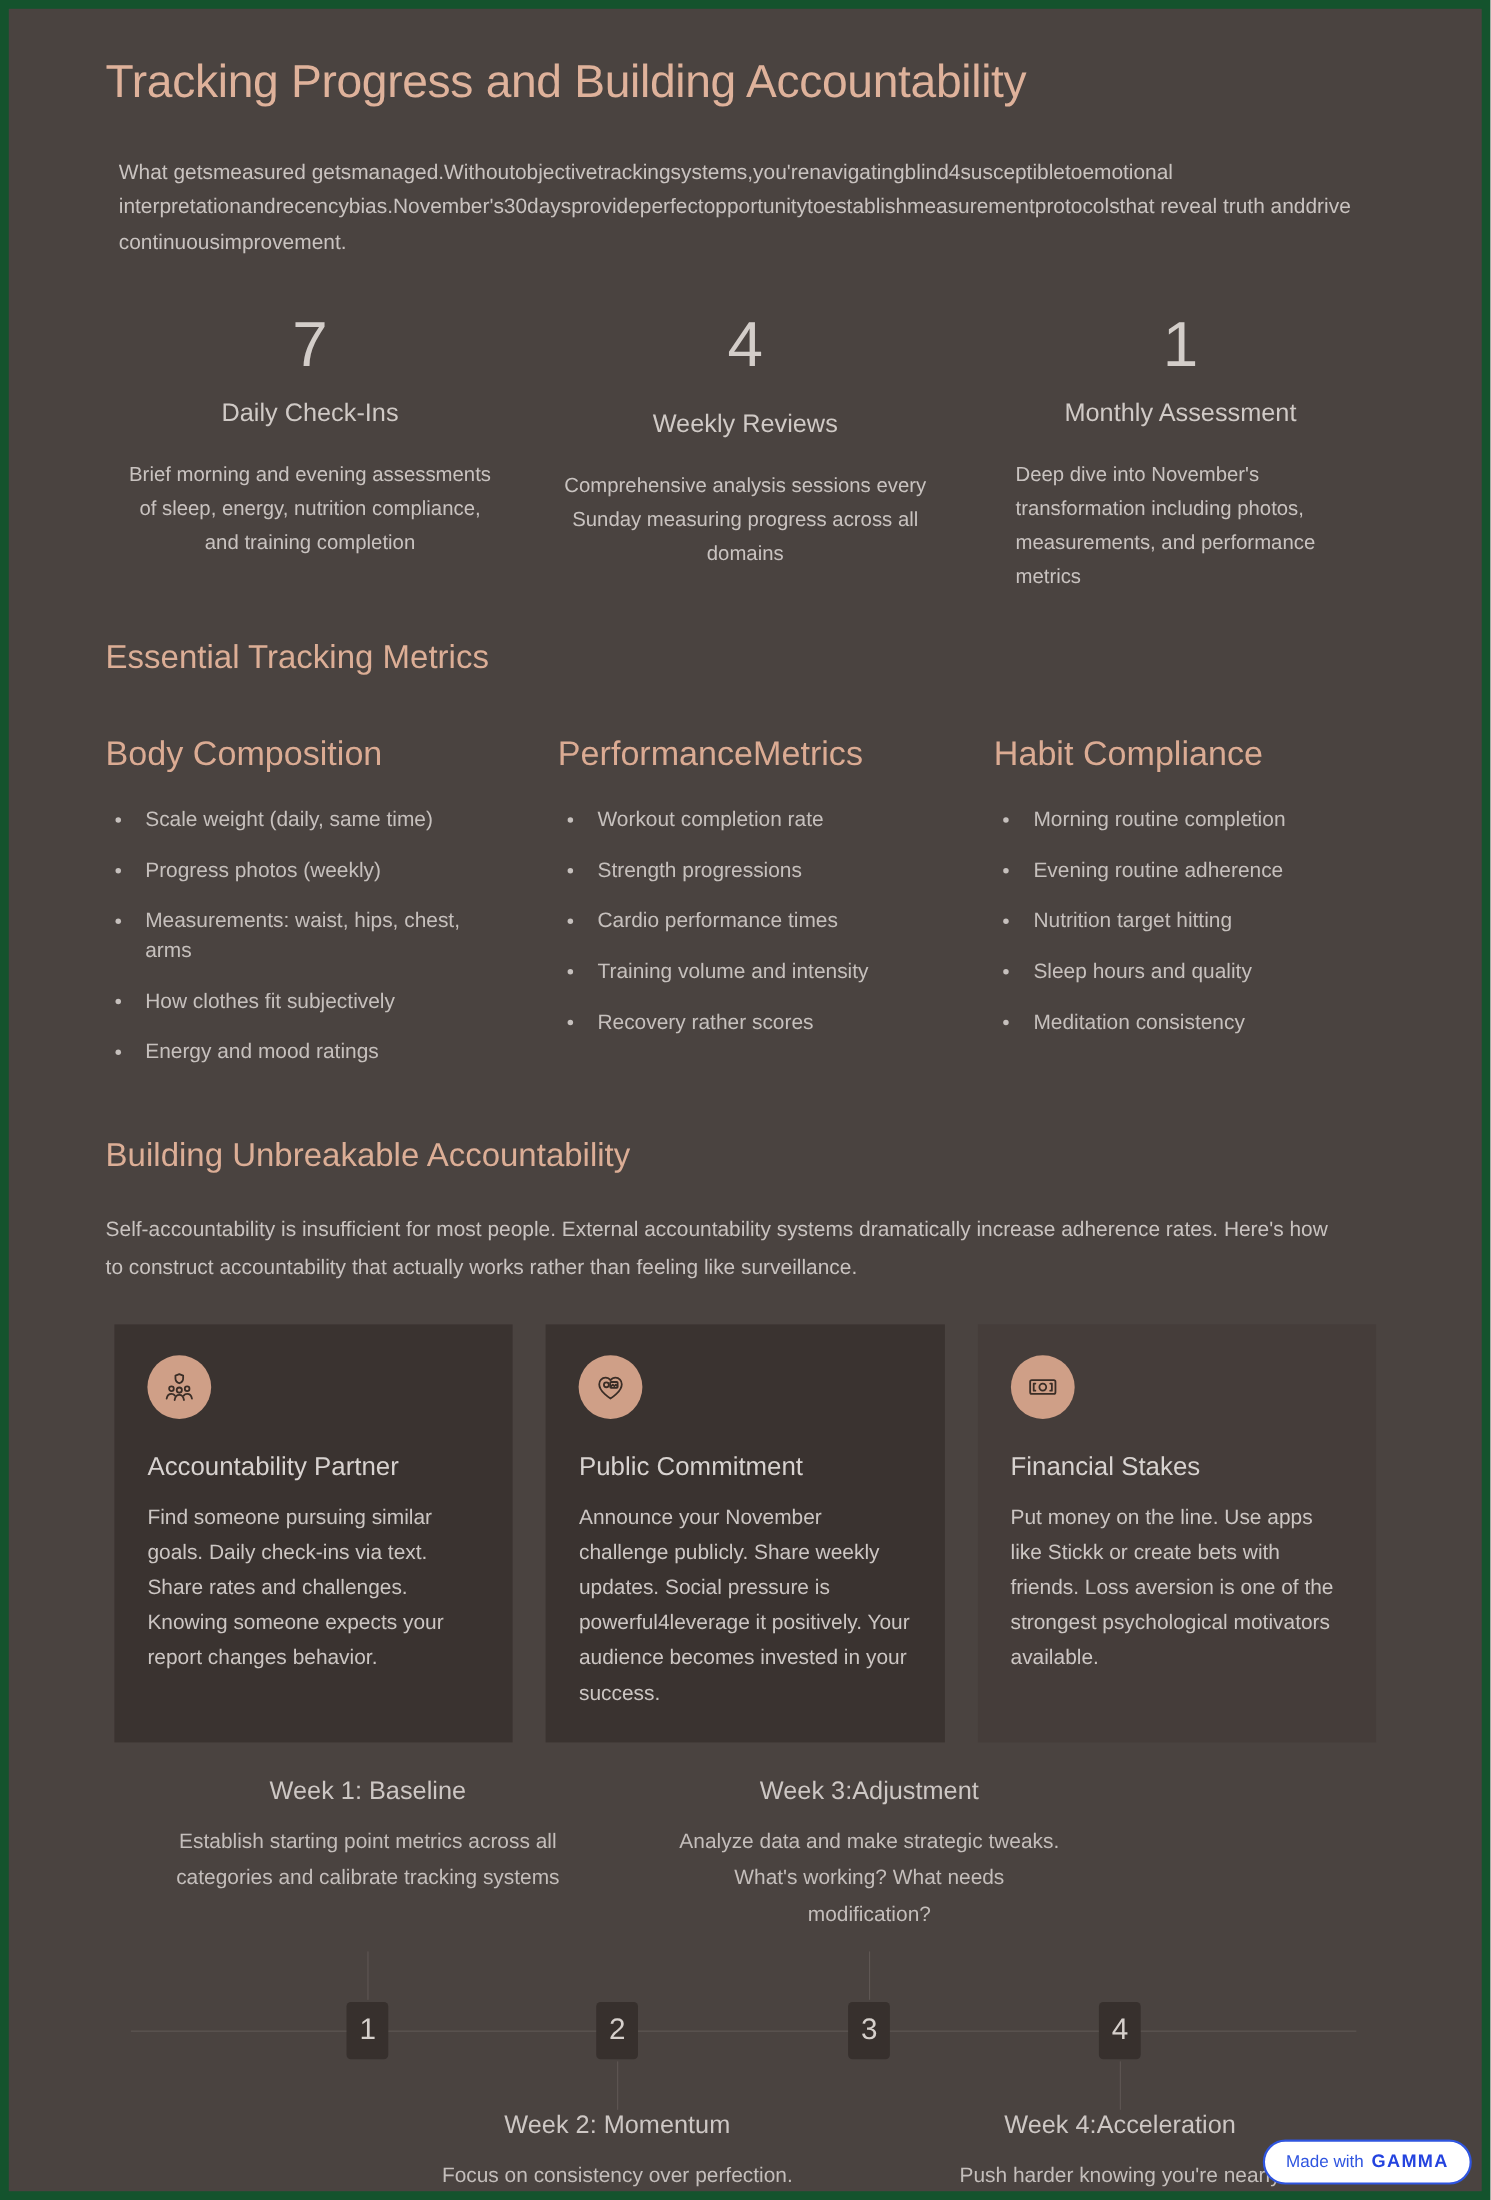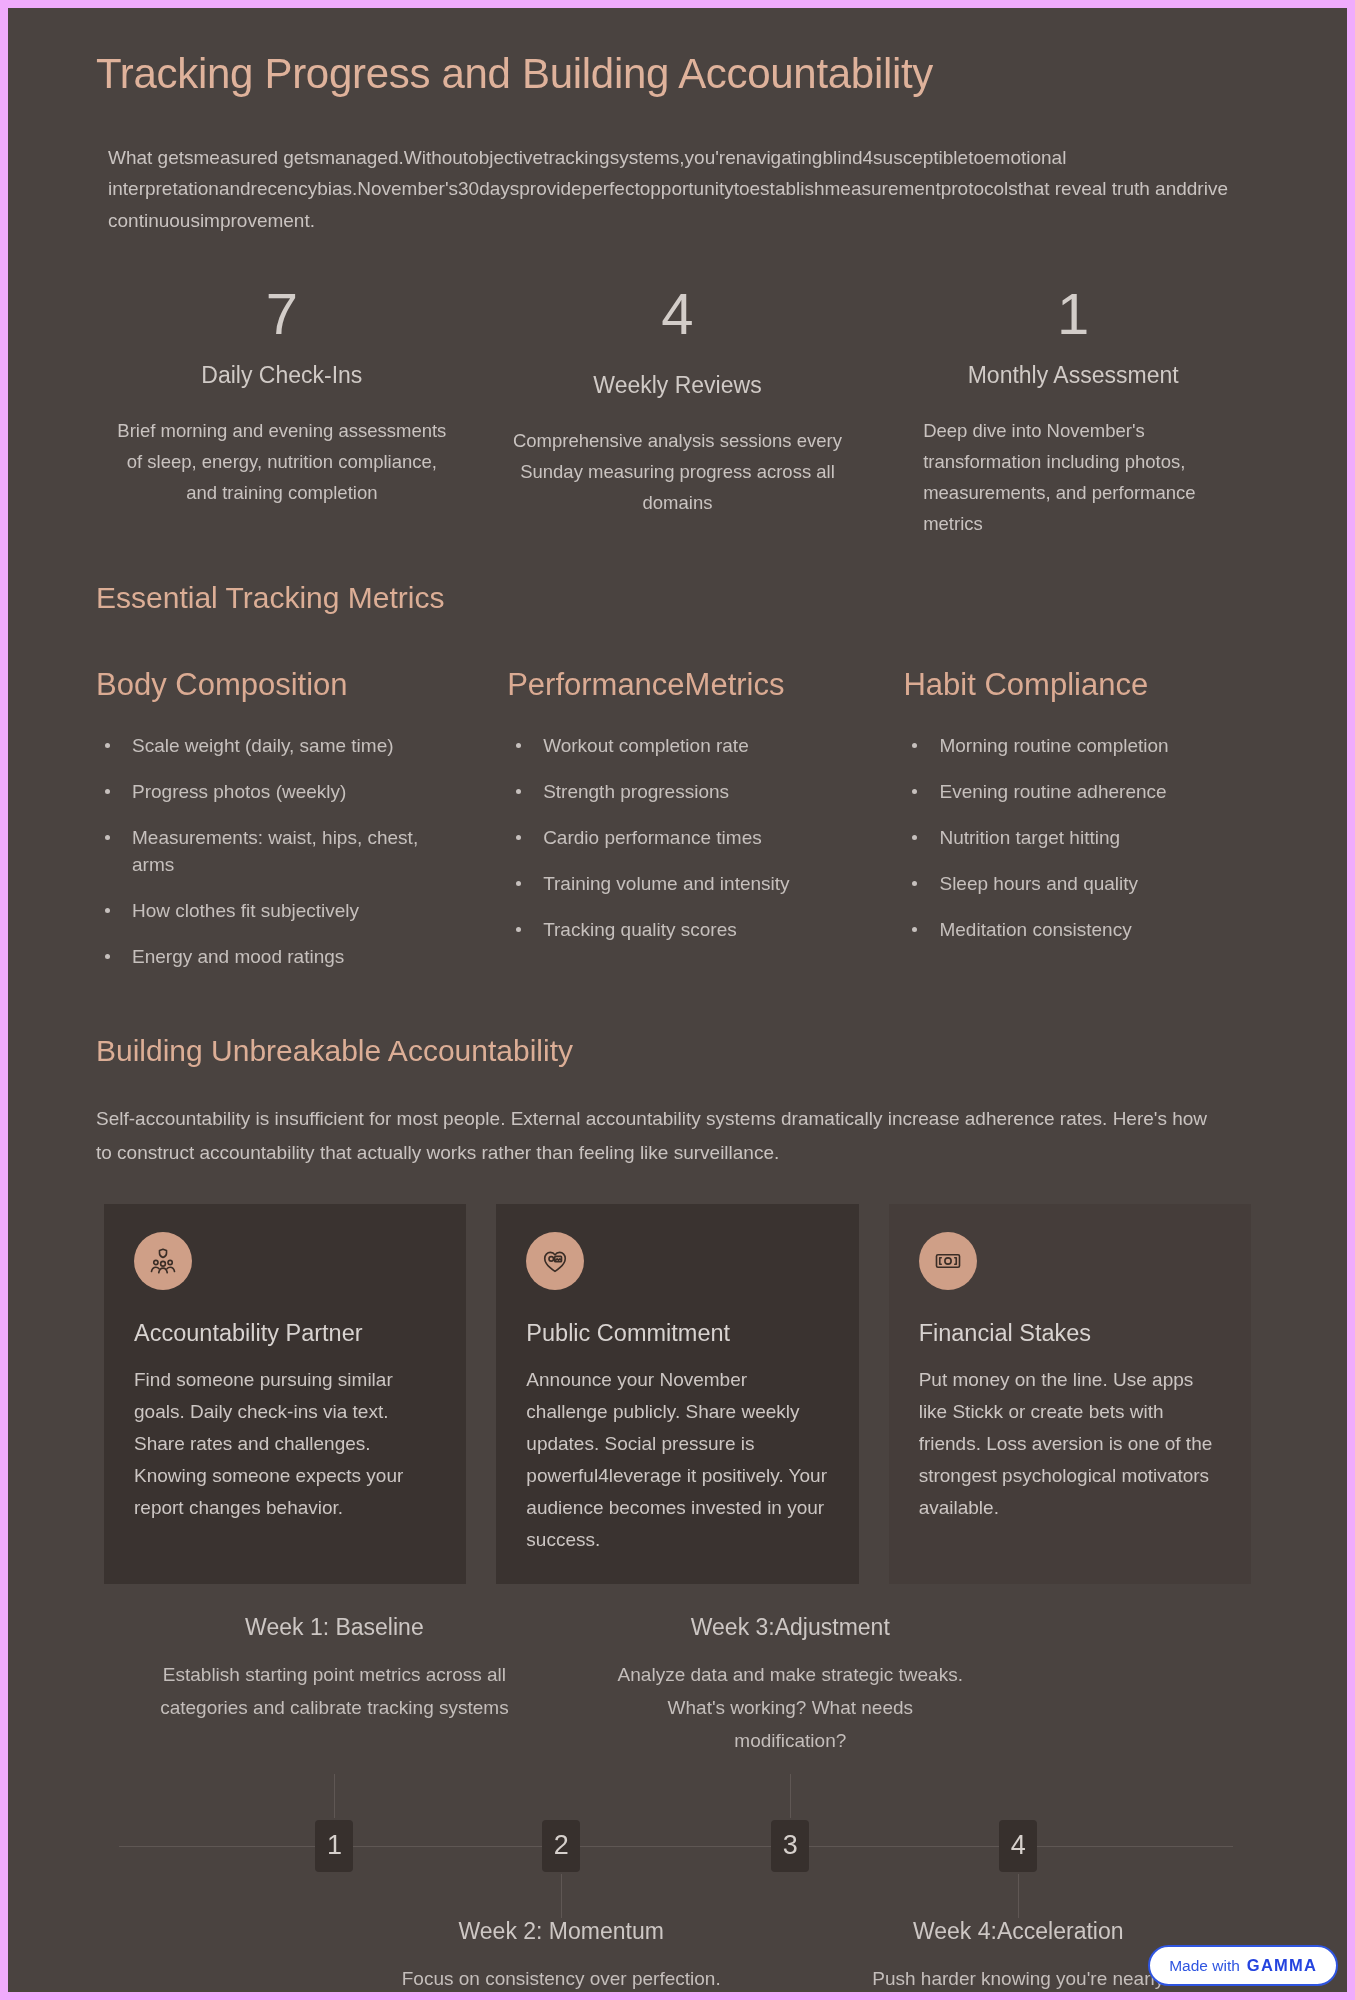--- a/index.html
+++ b/index.html
@@ -1,16 +1,16 @@
 <!DOCTYPE html>
 <html><head>
 <meta charset="utf-8">
 <style>
   html,body{margin:0;padding:0;background:#ffffff;}
-  .page{width:1355px;height:2000px;background:#f0abfc;position:relative;font-family:"Liberation Sans","DejaVu Sans",sans-serif;}
+  .page{width:1355px;height:2000px;background:#14532d;position:relative;font-family:"Liberation Sans","DejaVu Sans",sans-serif;}
   .panel{position:absolute;left:8px;top:8px;width:1339px;height:1984px;background:#4a4340;box-sizing:border-box;padding:42px 88px 0;overflow:hidden;}
 
   h1.title{margin:0 0 44px;font-size:42px;font-weight:400;letter-spacing:-0.3px;color:#dfb29b;}
   .intro{margin:0 12px 46px;font-size:19px;line-height:1.65;color:#c9c3c0;overflow-wrap:anywhere;}
 
   
   .stats{display:grid;grid-template-columns:1fr 1fr 1fr;column-gap:24px;margin:0 0 42px;}
   .stat{text-align:center;}
   .stat-num{font-size:58px;line-height:1.1;color:#d3cdc9;font-weight:400;}
   .stat-label{margin-top:16px;font-size:23px;color:#d0cac6;}
@@ -127,21 +127,21 @@
           <li>
               <span class="dot"></span>
               <span class="li-text">Cardio performance times</span>
             </li>
           <li>
               <span class="dot"></span>
               <span class="li-text">Training volume and intensity</span>
             </li>
           <li>
               <span class="dot"></span>
-              <span class="li-text">Tracking quality scores</span>
+              <span class="li-text">Recovery rather scores</span>
             </li>
         </ul>
       </div>
       <div class="col">
         <h3>Habit Compliance</h3>
         <ul>
           <li>
               <span class="dot"></span>
               <span class="li-text">Morning routine completion</span>
             </li>

